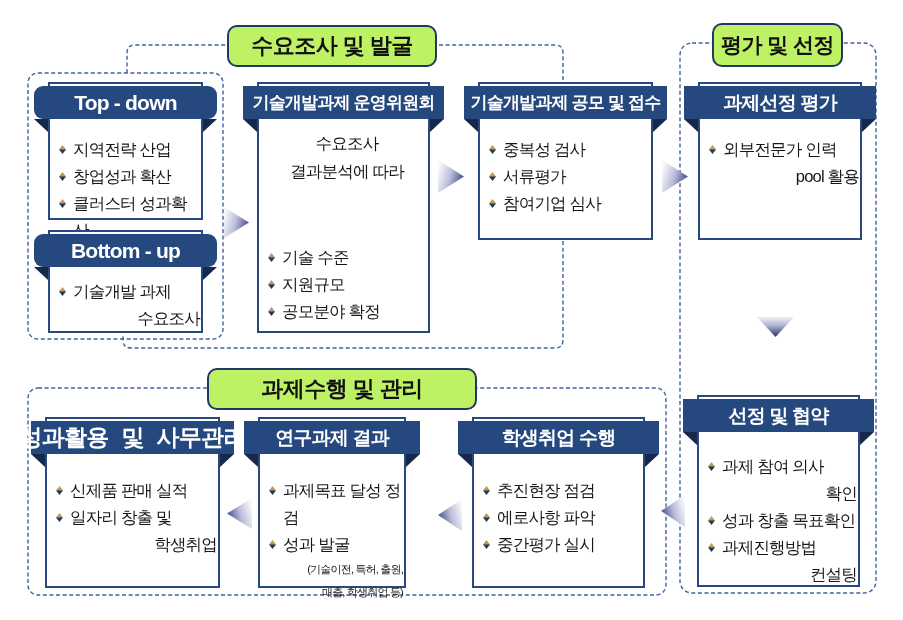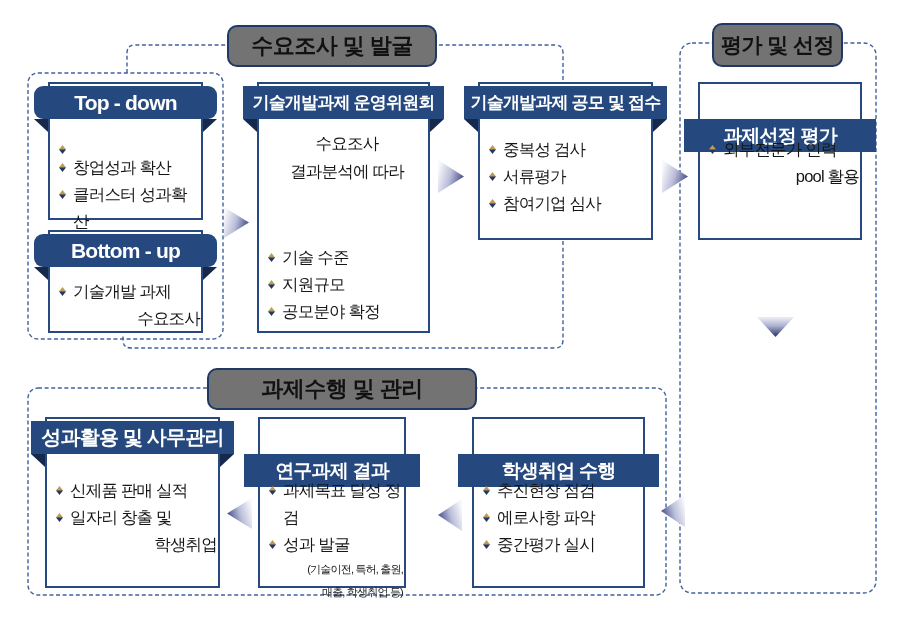--- a/index.html
+++ b/index.html
@@ -4,39 +4,39 @@
 <style>
   html,body{margin:0;padding:0;background:#fff;}
   #canvas{
     position:relative;width:903px;height:620px;background:#fff;overflow:hidden;
     font-family:"Liberation Sans","DejaVu Sans",sans-serif;color:#161616;
   }
   
   #dashes{position:absolute;left:0;top:0;z-index:0;}
   
   .stage{
-    position:absolute;z-index:3;background:#737373;border:2.2px solid #1f3864;
+    position:absolute;z-index:3;background:#bef264;border:2.2px solid #1f3864;
     border-radius:10px;display:flex;align-items:center;justify-content:center;
     font-weight:700;letter-spacing:-0.5px;color:#111;box-sizing:border-box;white-space:nowrap;
   }
   
   .rbox{position:absolute;z-index:2;}
   .rbox .body{position:absolute;inset:0;background:#fff;border:2px solid #28497f;box-sizing:border-box;}
   .rbox .hdr{
     position:absolute;left:-14px;right:-14px;top:4px;height:33px;background:#25497e;
     color:#fff;font-weight:700;display:flex;align-items:center;justify-content:center;
     letter-spacing:-0.8px;white-space:nowrap;z-index:2;
   }
   .rbox .fold{position:absolute;width:14px;height:13px;top:37px;background:#16294d;z-index:1;}
   .rbox .fl{left:-14px;clip-path:polygon(0 0,100% 0,100% 100%);}
   .rbox .fr{right:-14px;clip-path:polygon(0 0,100% 0,0 100%);}
   .rbox .content{position:absolute;left:10px;right:3px;top:46px;z-index:3;}
   .f21{font-size:21px;border-radius:9px;}
-  .f19{font-size:19px;margin-top:33px;}
-  .f18{font-size:20px;letter-spacing:-1px;}
+  .f19{font-size:19px;}
+  .f18{font-size:23px;letter-spacing:-1px;font-family:Liberation Mono, monospace;}
   .f17{font-size:17px;letter-spacing:-1.2px;}
   .li{display:flex;align-items:flex-start;line-height:27px;font-size:16.5px;letter-spacing:-0.8px;}
   .lc{padding-left:15px;line-height:27px;font-size:16.5px;letter-spacing:-0.8px;text-align:right;}
   .sm{font-size:11px;line-height:23px;letter-spacing:-0.8px;}
   .blt{
     flex:none;width:7px;height:9px;margin:9px 7px 0 1px;
     clip-path:polygon(50% 0,100% 50%,50% 100%,0 50%);
     background:linear-gradient(180deg,#c09a4e 42%,#203864 58%);
   }
   .center{ text-align:center;font-size:16.5px;line-height:26px;letter-spacing:-0.8px;margin-top:2px;}
@@ -75,20 +75,21 @@
   <div class="stage" style="left:207px;top:368px;width:270px;height:42px;font-size:22px">과제수행 및 관리</div>
 
   <div class="rbox" style="left:48px;top:82px;width:155px;height:138px">
     <div class="body"></div>
     <div class="hdr f21">Top - down</div>
     <div class="fold fl"></div>
     <div class="fold fr"></div>
     <div class="content pt8">
       <div class="li">
           <span class="blt"></span>
+          <span>지역전략 산업</span>
         </div>
       <div class="li">
           <span class="blt"></span>
           <span>창업성과 확산</span>
         </div>
       <div class="li">
           <span class="blt"></span>
           <span>클러스터 성과확산</span>
         </div>
     </div>
@@ -159,20 +160,42 @@
     <div class="fold fr"></div>
     <div class="content pt8">
       <div class="li">
           <span class="blt"></span>
           <span>외부전문가 인력</span>
         </div>
       <div class="lc" style="padding-left:6px">pool 활용</div>
     </div>
   </div>
 
+  <div class="rbox" style="left:697px;top:395px;width:163px;height:192px">
+    <div class="body"></div>
+    <div class="hdr f19">선정 및 협약</div>
+    <div class="fold fl"></div>
+    <div class="fold fr"></div>
+    <div class="content pt12">
+      <div class="li">
+          <span class="blt"></span>
+          <span>과제 참여 의사</span>
+        </div>
+      <div class="lc">확인</div>
+      <div class="li">
+          <span class="blt"></span>
+          <span>성과 창출 목표확인</span>
+        </div>
+      <div class="li">
+          <span class="blt"></span>
+          <span>과제진행방법</span>
+        </div>
+      <div class="lc">컨설팅</div>
+    </div>
+  </div>
 
   <div class="rbox" style="left:45px;top:417px;width:175px;height:171px">
     <div class="body"></div>
     <div class="hdr f18">성과활용 및 사무관리</div>
     <div class="fold fl"></div>
     <div class="fold fr"></div>
     <div class="content pt14">
       <div class="li">
           <span class="blt"></span>
           <span>신제품 판매 실적</span>

